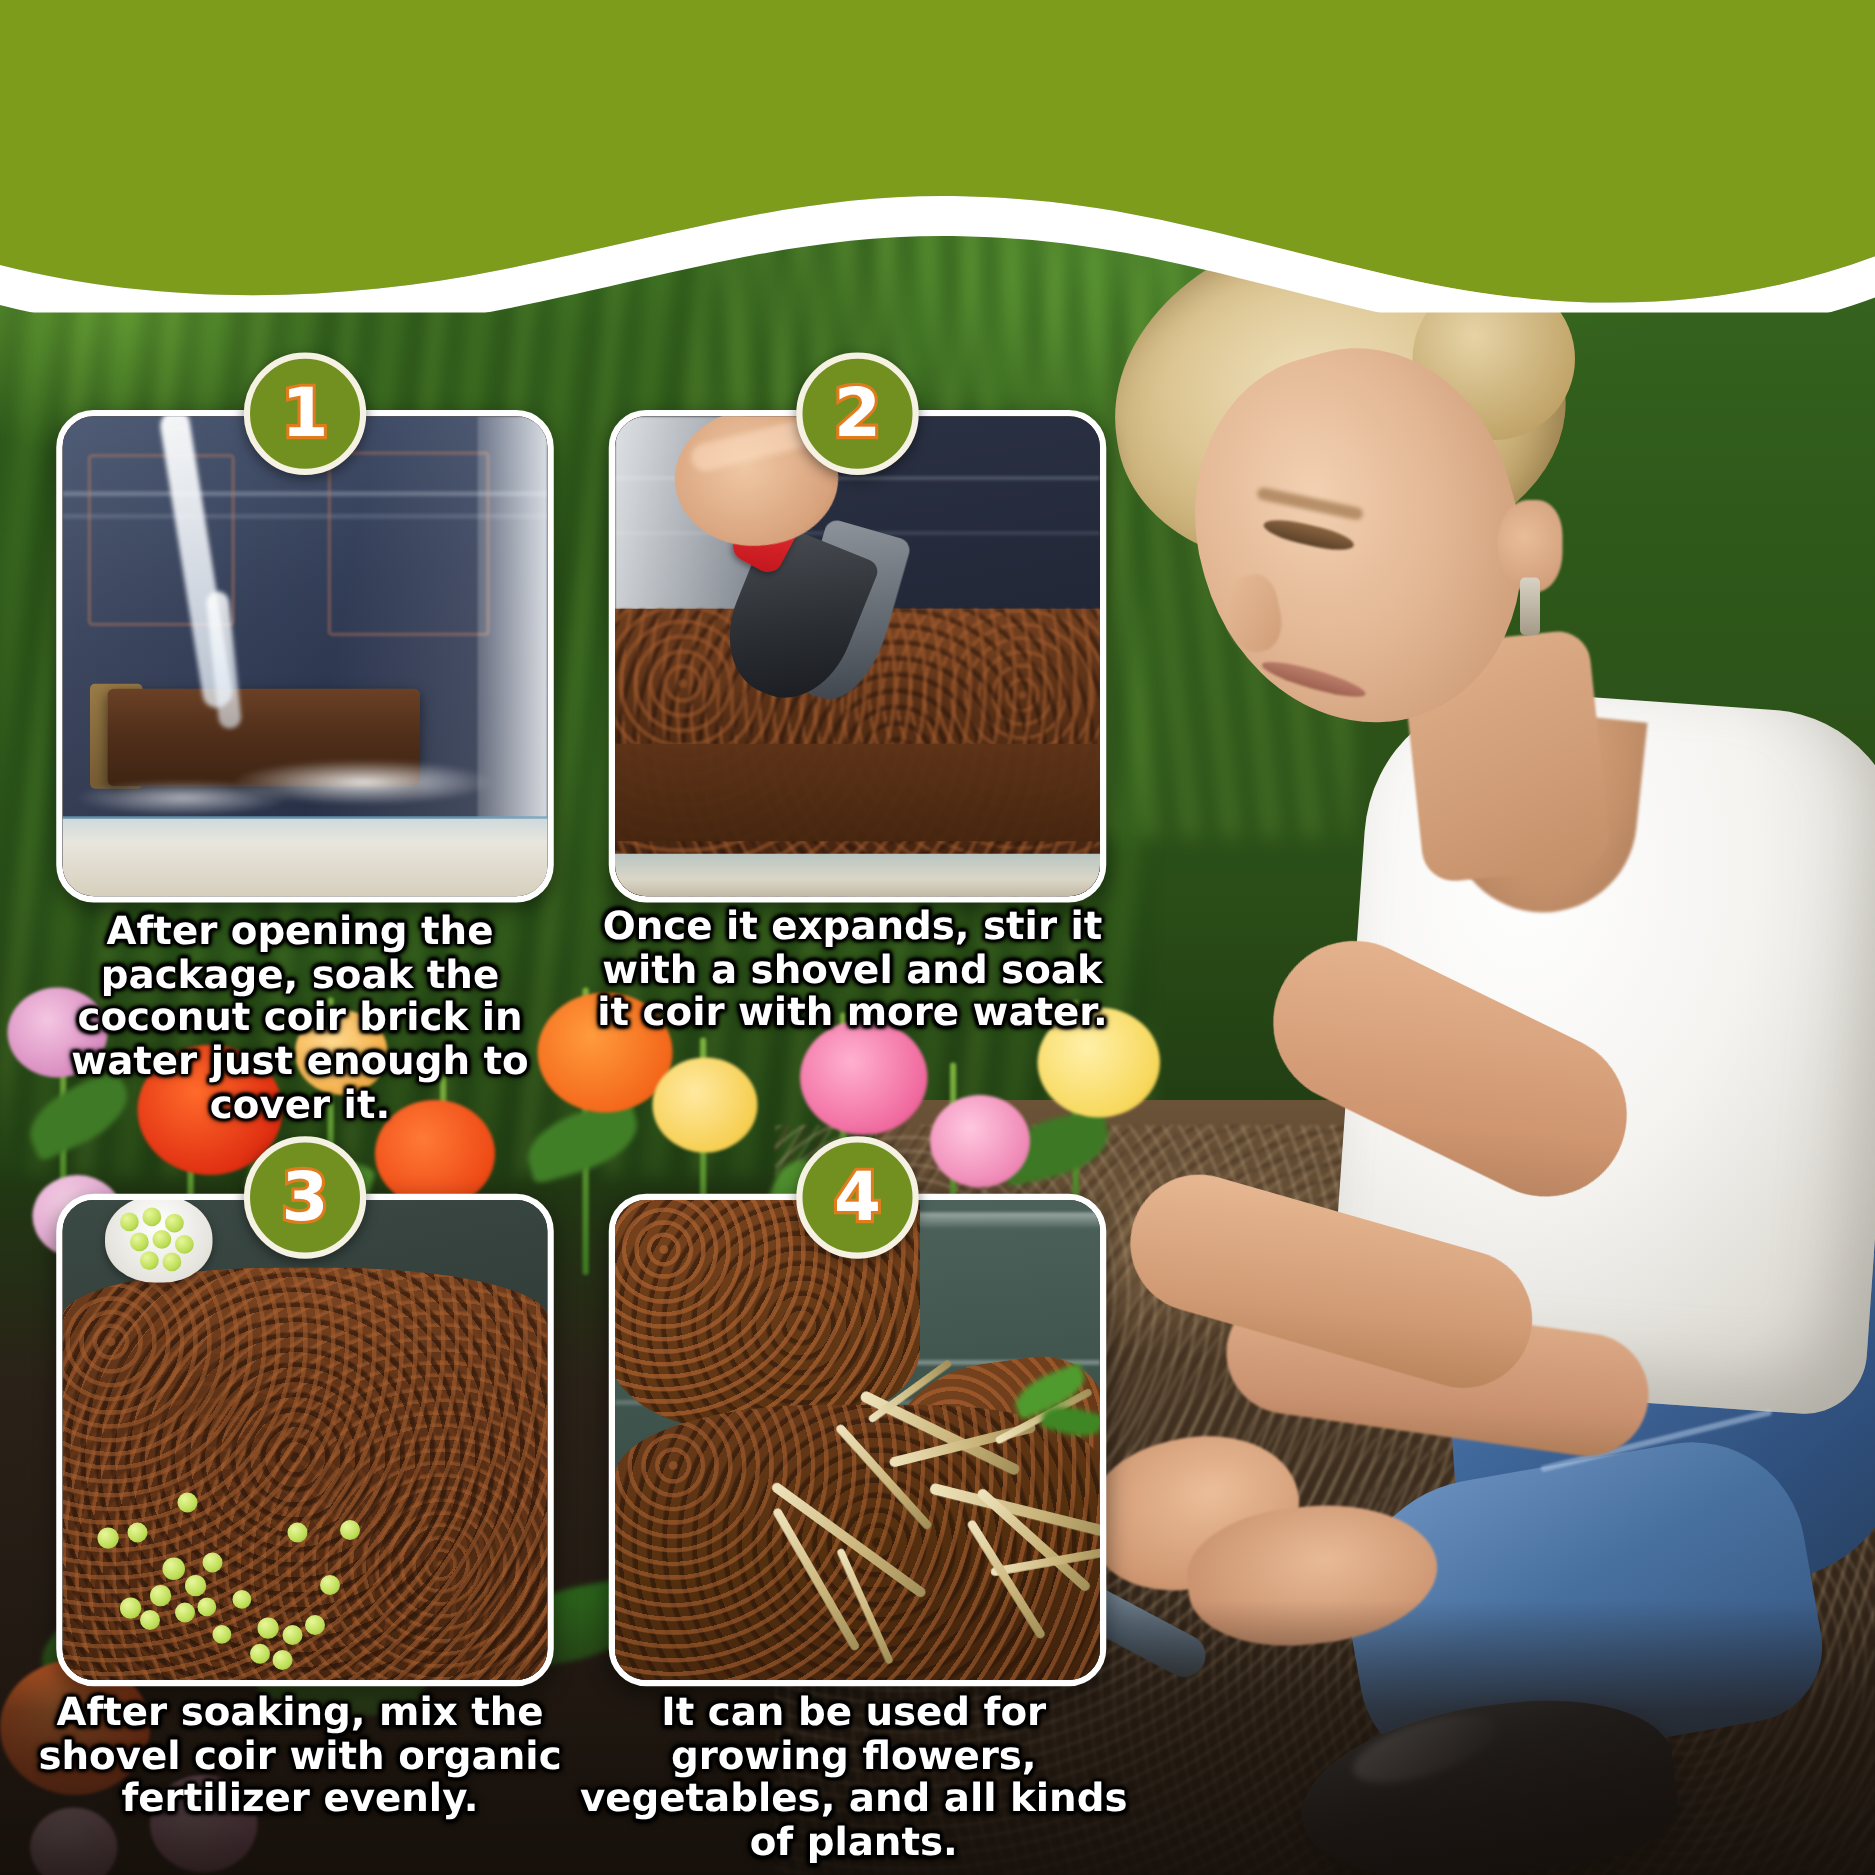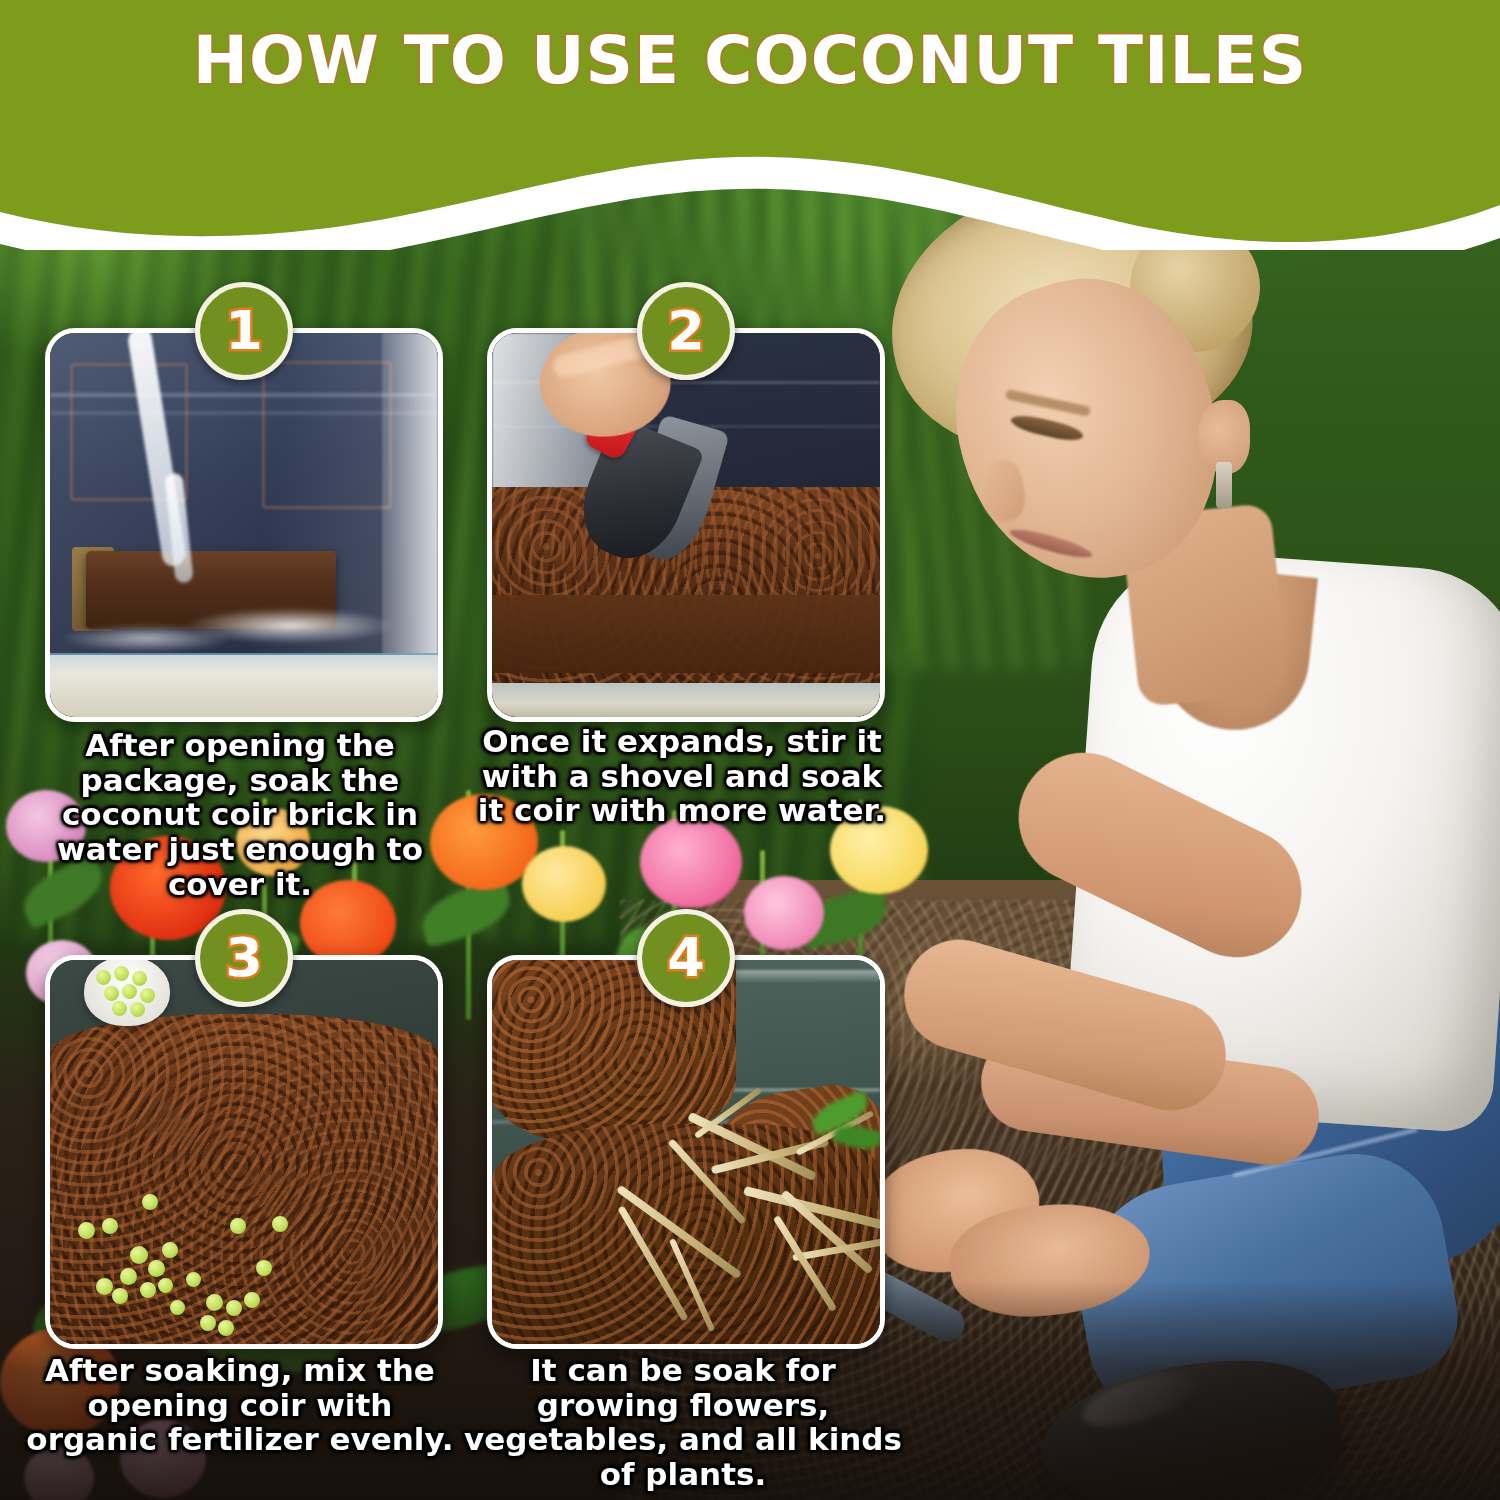--- a/index.html
+++ b/index.html
@@ -440,21 +440,20 @@
 
     <div class="bg-soil-bottom"></div>
   </div>
 
   <div class="header">
     <svg viewBox="0 0 1500 250" preserveAspectRatio="none">
       <path id="hdr-green" d="M0,0 H1500 V205 C1380,250 1250,252 1120,222 C980,190 900,160 770,157 C640,154 540,188 400,216 C270,242 130,245 0,212 Z" fill="#7d9c1b"></path>
       <path id="hdr-wave" d="M0,212 C130,245 270,242 400,216 C540,188 640,154 770,157 C900,160 980,190 1120,222 C1250,252 1380,250 1500,205 L1500,238 C1380,282 1250,284 1120,254 C980,222 900,192 770,189 C640,186 540,220 400,248 C270,274 130,277 0,244 Z" fill="#ffffff"></path>
     </svg>
   </div>
-  <div class="title" style="color: rgb(255, 255, 255); -webkit-text-stroke: 3px rgb(181, 119, 46);">HOW TO USE COCONUT TILES</div>
 
   <div class="steps">
 
     <div class="step" style="left:45px;top:328px;">
       <div class="photo-frame" style="border-color: rgb(255, 255, 255);">
         <div class="photo-inner">
           <div class="p1-denim"></div>
           <div class="p1-denim-seam" style="top:60px;"></div>
           <div class="p1-denim-seam" style="top:78px;opacity:.55;"></div>
           <div class="p1-pocket" style="left:20px;top:30px;width:112px;height:132px;"></div>
@@ -537,21 +536,21 @@
             <div class="pellet" style="left:150px;top:355px;width:16px;height:16px;"></div>
             <div class="pellet" style="left:168px;top:360px;width:16px;height:16px;"></div>
             <div class="pellet" style="left:120px;top:340px;width:15px;height:15px;"></div>
             <div class="pellet" style="left:136px;top:312px;width:15px;height:15px;"></div>
           </div>
         </div>
       </div>
       <div class="badge" style="left: 150px; top: -46px; background: rgb(113, 144, 31); border-color: rgb(245, 242, 227);">
         <span style="color: rgb(255, 255, 255); -webkit-text-stroke: 5px rgb(224, 123, 30);">3</span>
       </div>
-      <div class="caption" style="left:-20px;top:398px;">After soaking, mix the opening coir with organic fertilizer evenly.</div>
+      <div class="caption" style="left:-20px;top:398px;">After soaking, mix the shovel coir with organic fertilizer evenly.</div>
     </div>
 
     <div class="step" style="left:487px;top:955px;">
       <div class="photo-frame" style="border-color: rgb(255, 255, 255);">
         <div class="photo-inner">
           <div class="p4-tub"></div>
           <div class="p4-rim"></div>
           <div class="p4-line" style="top:128px;"></div>
           <div class="p4-line" style="top:160px;opacity:.6;"></div>
           <div class="p4-coir-top"></div>
@@ -571,17 +570,17 @@
             <div class="root" style="left:196px;top:150px;width:80px;height:6px;transform:rotate(-36deg);"></div>
             <div class="root" style="left:300px;top:170px;width:86px;height:6px;transform:rotate(-28deg);"></div>
           </div>
           <div class="leaf" style="left:318px;top:140px;width:60px;height:26px;background:#4f9b2e;transform:rotate(-22deg);"></div>
           <div class="leaf" style="left:342px;top:166px;width:48px;height:22px;background:#3f8724;transform:rotate(16deg);"></div>
         </div>
       </div>
       <div class="badge" style="left: 150px; top: -46px; background: rgb(113, 144, 31); border-color: rgb(245, 242, 227);">
         <span style="color: rgb(255, 255, 255); -webkit-text-stroke: 5px rgb(224, 123, 30);">4</span>
       </div>
-      <div class="caption" style="left:-24px;top:398px;width:440px;">It can be soak for growing flowers, vegetables, and all kinds of plants.</div>
+      <div class="caption" style="left:-24px;top:398px;width:440px;">It can be used for growing flowers, vegetables, and all kinds of plants.</div>
     </div>
 
   </div>
 </div>
 
 </body></html>

